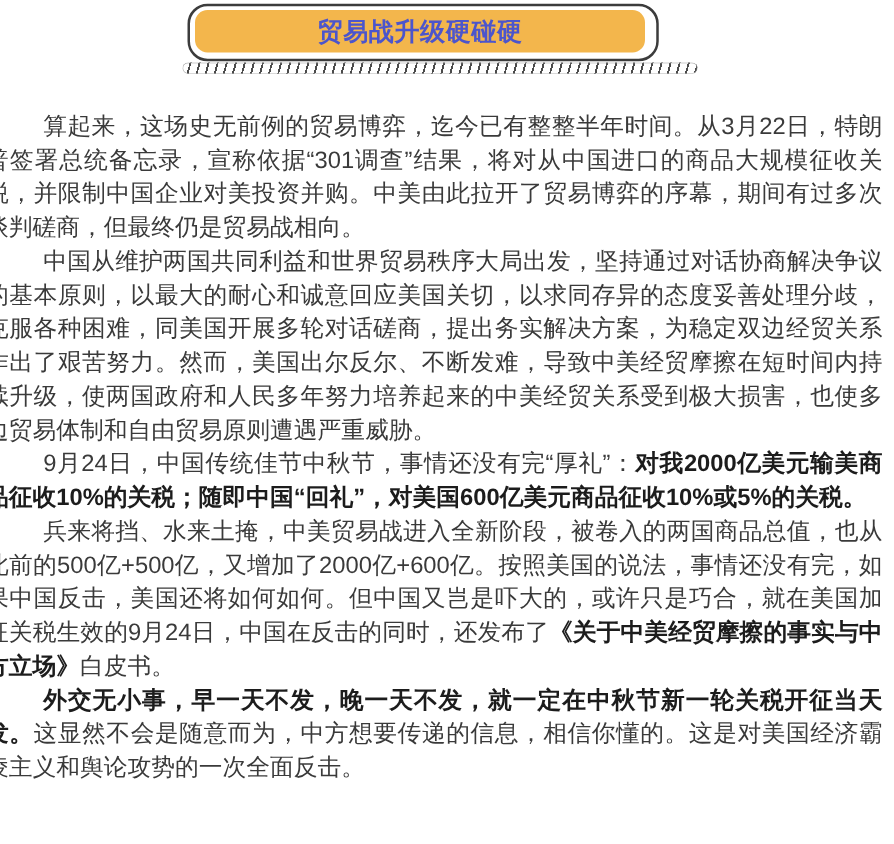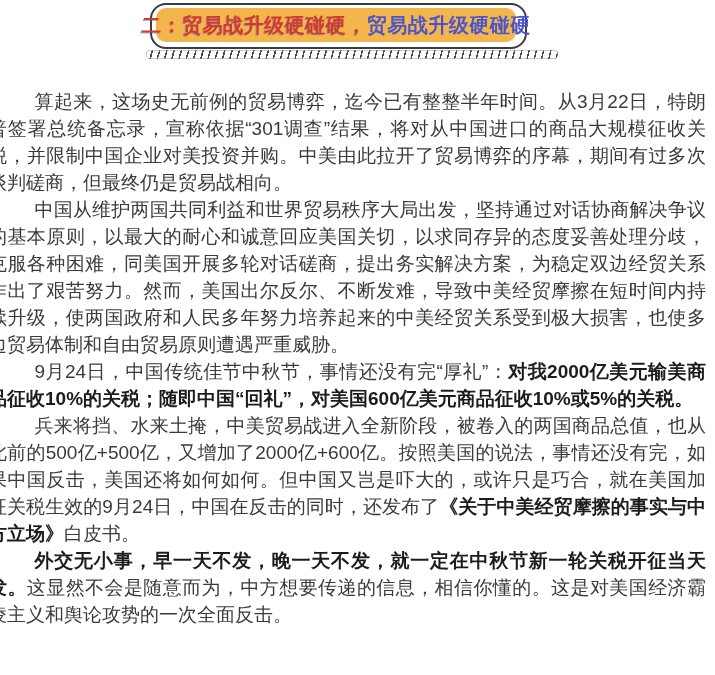--- a/index.html
+++ b/index.html
@@ -93,21 +93,20 @@
   }
 </style>
 </head>
 <body>
 
 <div class="page">
 
   <div class="banner-area">
     <div class="banner-outer">
       <div class="banner-gold">
-        <span class="title-red">二：贸易战升级硬碰硬，</span>
           <span class="title-blue">贸易战升级硬碰硬</span>
       </div>
     </div>
     <div class="hatch-band"></div>
   </div>
 
   <div class="article">
     <p><span>算起来，这场史无前例的贸易博弈，迄今已有整整半年时间。从3月22日，特朗普签署总统备忘录，宣称依据“301调查”结果，将对从中国进口的商品大规模征收关税，并限制中国企业对美投资并购。中美由此拉开了贸易博弈的序幕，期间有过多次谈判磋商，但最终仍是贸易战相向。</span></p>
     <p><span>中国从维护两国共同利益和世界贸易秩序大局出发，坚持通过对话协商解决争议的基本原则，以最大的耐心和诚意回应美国关切，以求同存异的态度妥善处理分歧，克服各种困难，同美国开展多轮对话磋商，提出务实解决方案，为稳定双边经贸关系作出了艰苦努力。然而，美国出尔反尔、不断发难，导致中美经贸摩擦在短时间内持续升级，使两国政府和人民多年努力培养起来的中美经贸关系受到极大损害，也使多边贸易体制和自由贸易原则遭遇严重威胁。</span></p>
     <p><span>9月24日，中国传统佳节中秋节，事情还没有完“厚礼”：</span><span class="b">对我2000亿美元输美商品征收10%的关税；随即中国“回礼”，对美国600亿美元商品征收10%或5%的关税。</span></p>

